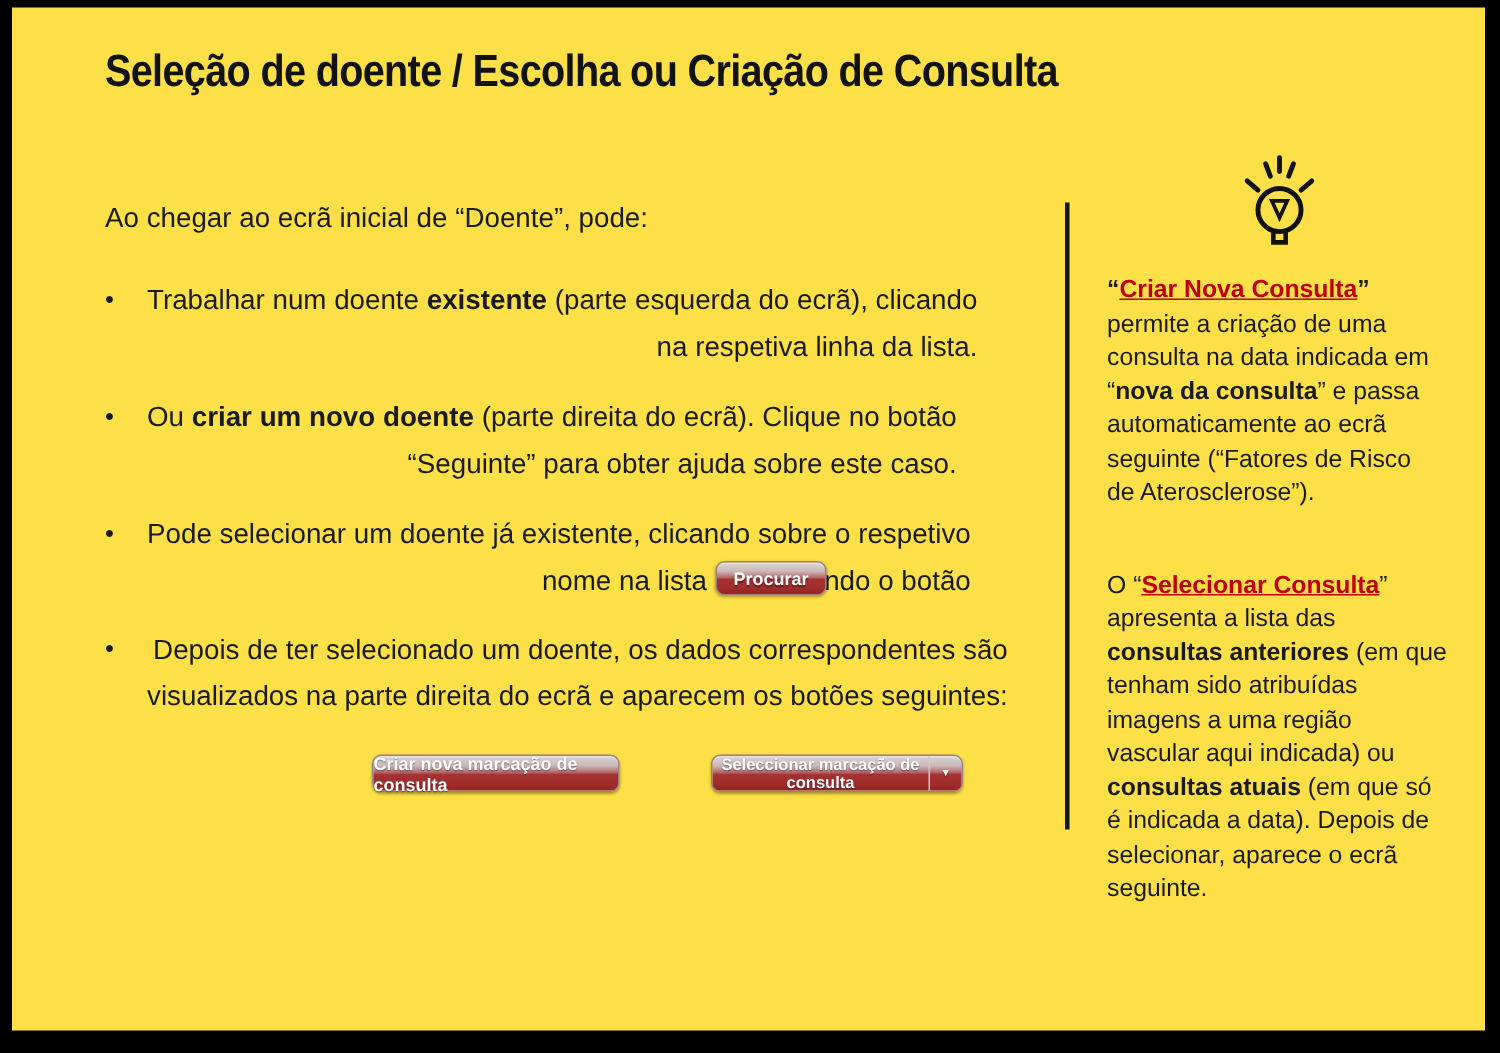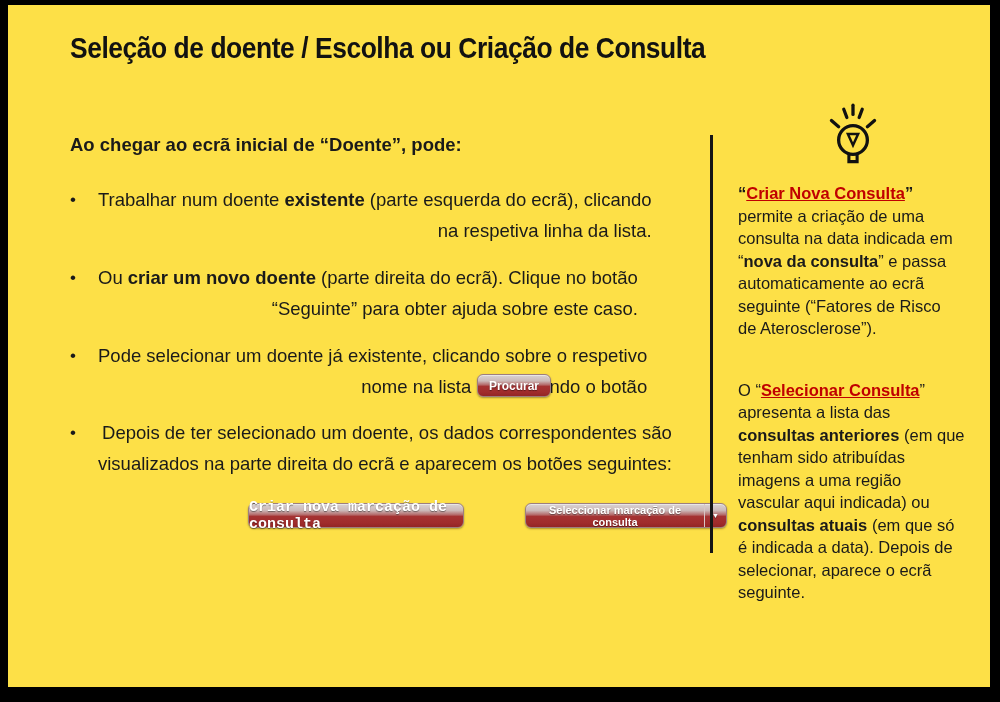--- a/index.html
+++ b/index.html
@@ -14,40 +14,40 @@
     color:#1a1a1a;
     overflow:hidden;
   }
   .title{
     position:absolute;left:62px;top:26px;
     font-size:30px;font-weight:bold;color:#121212;
     letter-spacing:-0.5px;white-space:nowrap;
     transform:scaleX(0.88);transform-origin:left center;
   }
   .main{position:absolute;left:62px;top:124px;width:630px;}
-  .intro{position:absolute;left:0;top:0;font-size:18.5px;line-height:31px;white-space:pre-line;font-weight:bold;}
+  .intro{position:absolute;left:0;top:0;font-size:18.5px;line-height:31px;white-space:pre-line;}
   .bullet{position:absolute;display:flex;font-size:18.5px;line-height:31px;}
   .bullet .dot{width:28px;flex:0 0 28px;font-size:17px;}
   .bullet .btxt{white-space:pre-line;text-align:right;}
   .b{font-weight:bold;}
   .red{color:#c00000;text-decoration:underline;}
   .glossy{
     background:linear-gradient(180deg,#d9d3d3 0%,#ccb9b9 28%,#b46a6a 47%,#a53232 54%,#a02c2c 82%,#932525 100%);
     border:1px solid #9d7f7f;
     border-radius:6px;
     color:#fff;font-weight:bold;
     text-shadow:0 1px 1px rgba(0,0,0,0.45);
     box-shadow:inset 0 1px 0 rgba(255,255,255,0.45),0 1px 2px rgba(0,0,0,0.35);
     display:flex;align-items:center;justify-content:center;
     box-sizing:border-box;cursor:pointer;margin-left:44px;
   }
   .procurar{position:absolute;left:363px;top:245px;width:74px;height:23px;font-size:12px;}
   .btn-row{position:absolute;left:134px;top:374px;display:flex;gap:17px;}
-  .btn-create{width:216px;height:25px;font-size:15px;font-family:Liberation Mono, monospace;}
-  .btn-select{width:202px;height:25px;font-size:11px;padding:0;}
+  .btn-create{width:165px;height:25px;font-size:12px;}
+  .btn-select{width:168px;height:25px;font-size:11px;padding:0;}
   .btn-select .lbl{flex:1;text-align:center;}
   .btn-select .arrow-sect{
     flex:0 0 21px;height:100%;display:flex;align-items:center;justify-content:center;
     border-left:1px solid #d8c6c6;font-size:7px;
   }
   .divider{position:absolute;left:702px;top:130px;width:3px;height:418px;background:#151515;}
   .sidebar{position:absolute;left:730px;top:177px;width:252px;font-size:16.5px;line-height:22.5px;}
   .note{white-space:pre-line;}
   .note+.note{margin-top:39px;}
   .bulb{position:absolute;left:812px;top:94px;width:66px;height:78px;}

